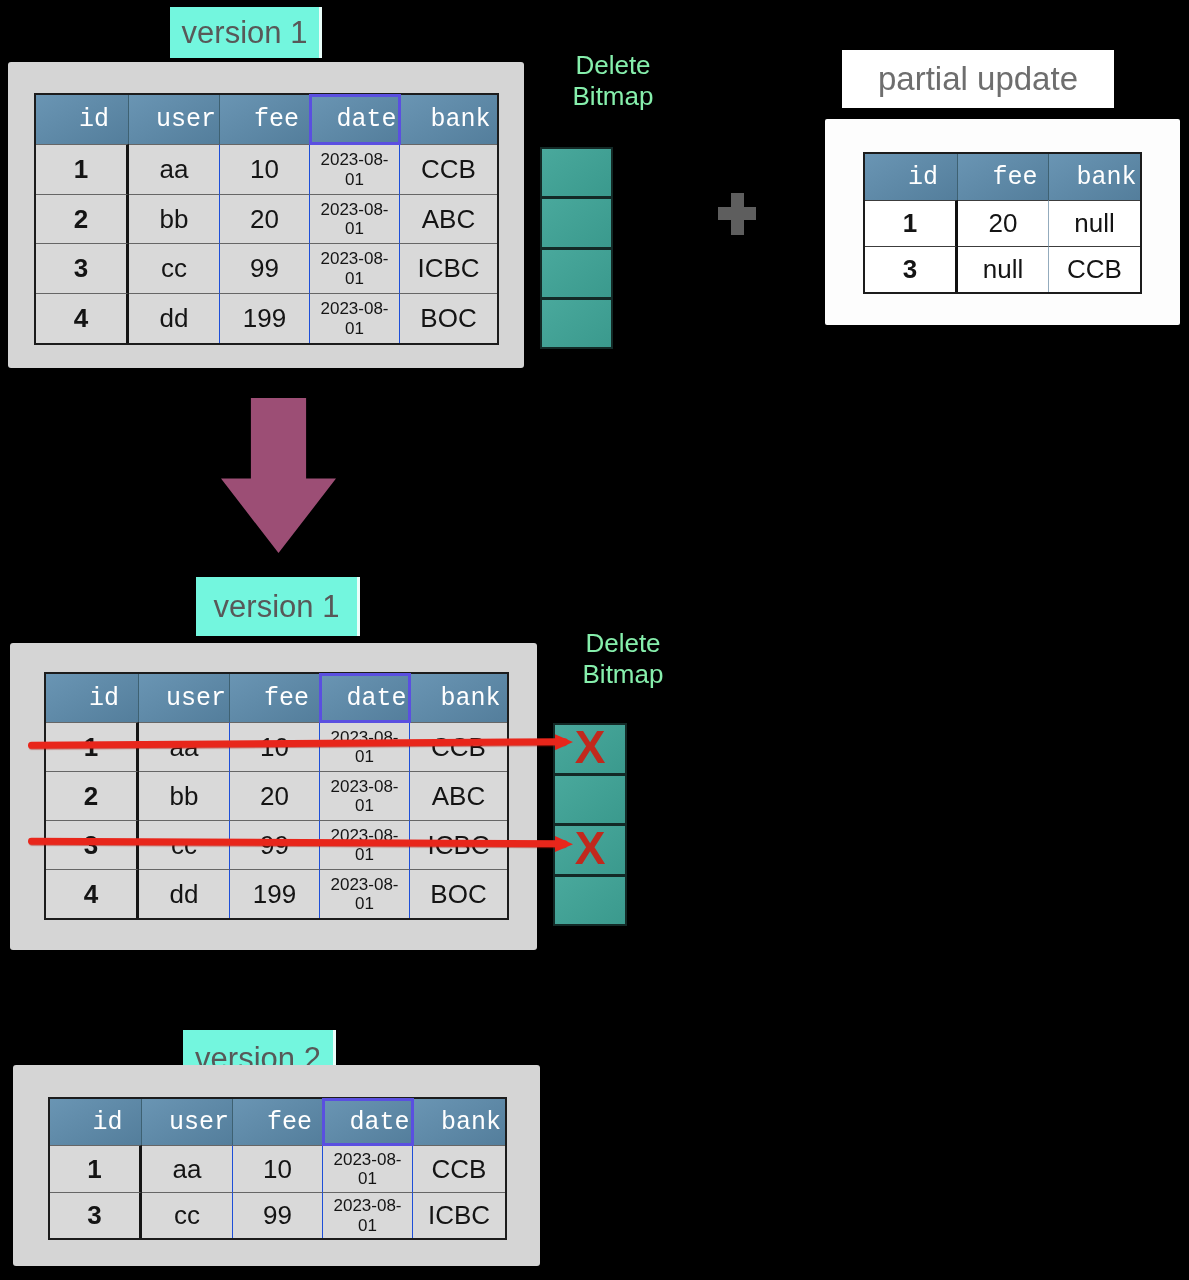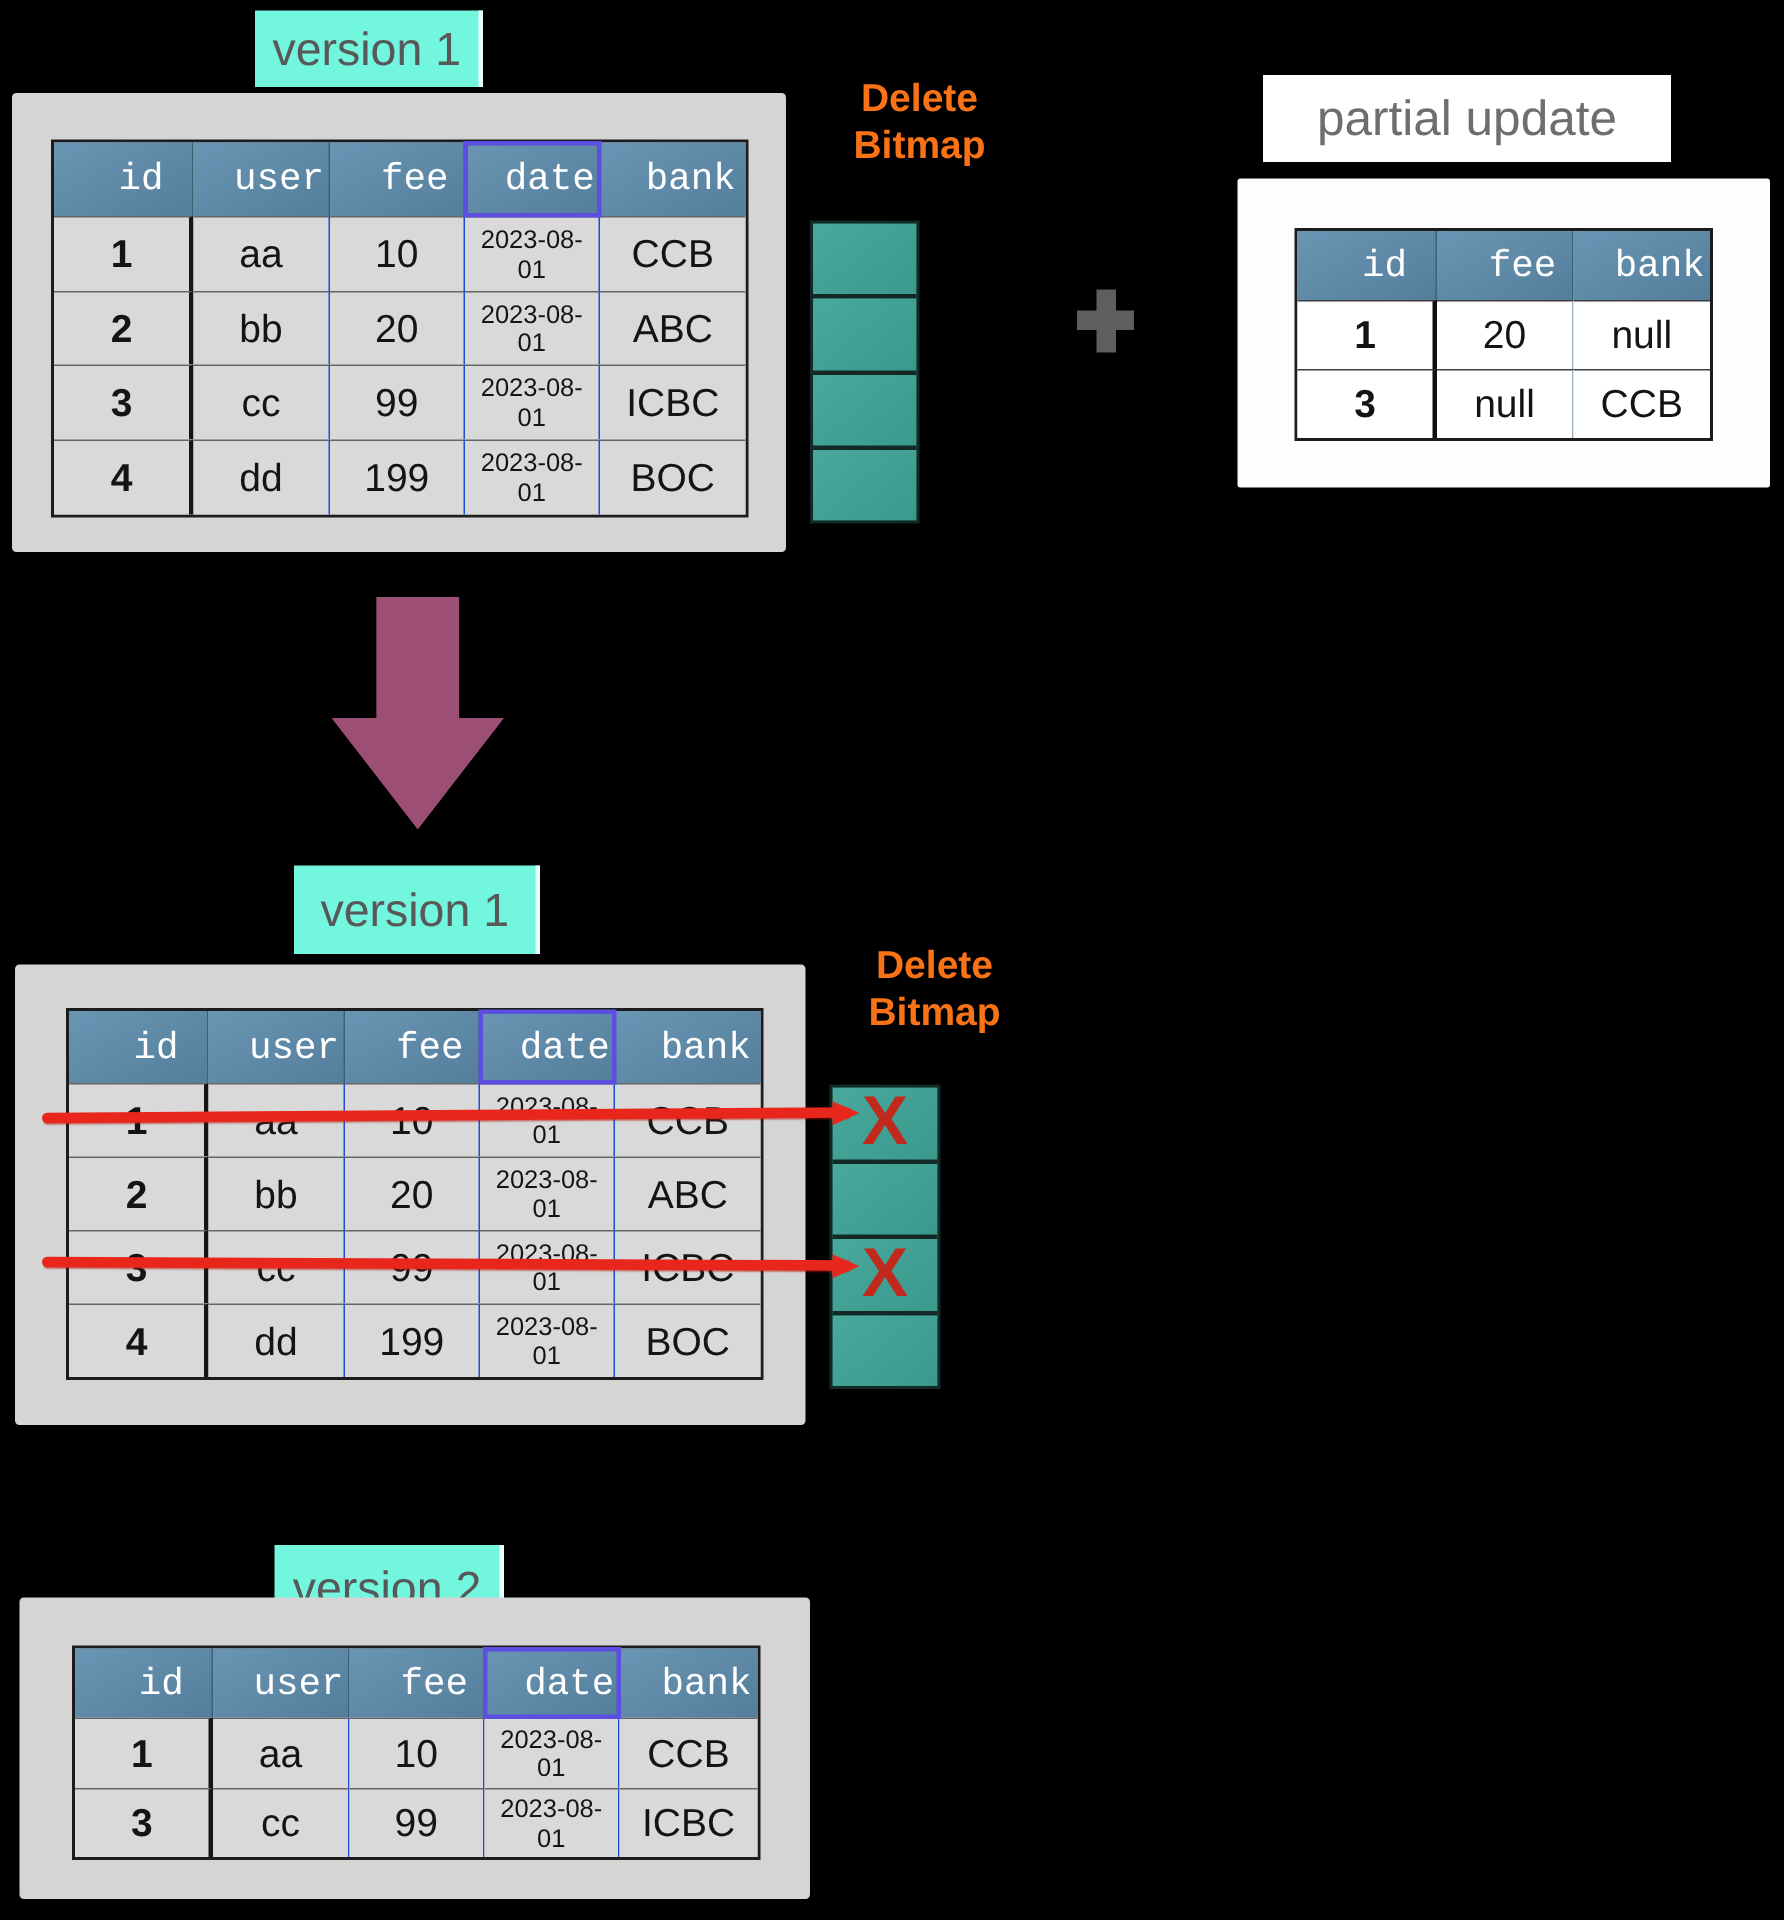--- a/index.html
+++ b/index.html
@@ -35,21 +35,21 @@
   .part .bc { background:#fff; border-top:1px solid #3c3c3c; border-right:1px solid #93ABBD; }
   .part .bc-id { border-right:3px solid #101010; }
   .part .bc-last { border-right:none; }
 
   
   .bitmap { position:absolute; display:flex; flex-direction:column; border:2px solid #132926; }
   .bmcell { flex:1; background:#3EA396;
             background-image:linear-gradient(140deg, rgba(255,255,255,.06), rgba(0,0,0,.06));
             border-bottom:3px solid #132926; position:relative; }
   .bmcell-last { border-bottom:none; }
-  .bmlabel { position:absolute; color:#f97316; font-weight:bold; font-size:26px; line-height:1.18;
+  .bmlabel { position:absolute; color:#86efac; font-weight:normal; font-size:26px; line-height:1.18;
              text-align:center; text-shadow:0 0 2px rgba(0,0,0,.9); }
 
   .xmark { position:absolute; top:50%; left:50%; transform:translate(-50%,-54%);
            color:#C1291D; font-weight:bold; font-size:46px; }
 
   
   .strike { position:absolute; height:7px; background:#E8261B; border-radius:4px;
             box-shadow:0 2px 1px -1px rgba(180,20,10,.55); z-index:5; }
   .strike::after { content:""; position:absolute; right:-5px; top:-4.5px; width:0; height:0;
                    border-left:18px solid #E8261B; border-top:8px solid transparent;

